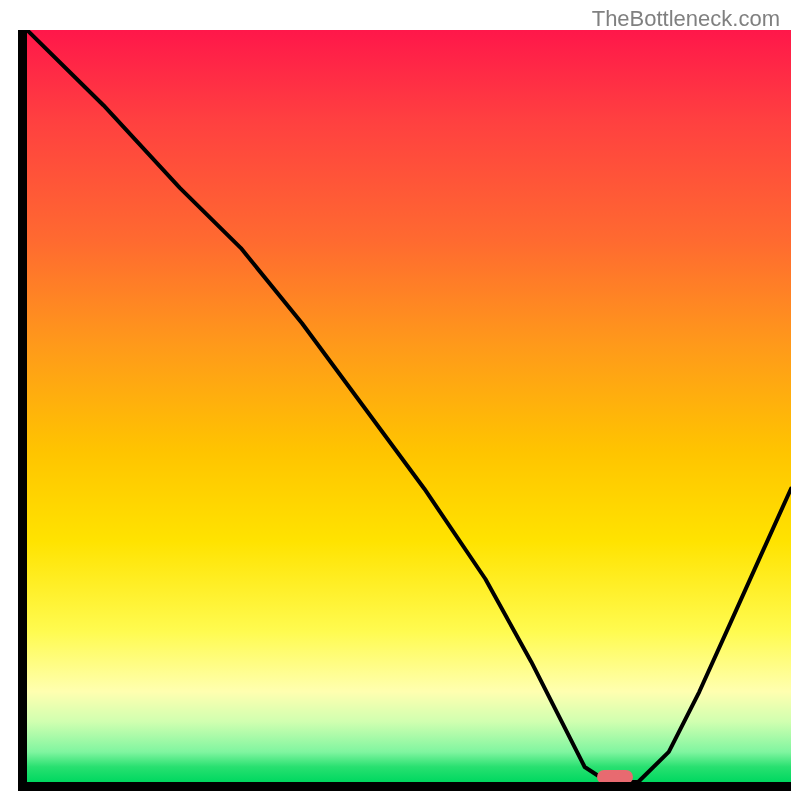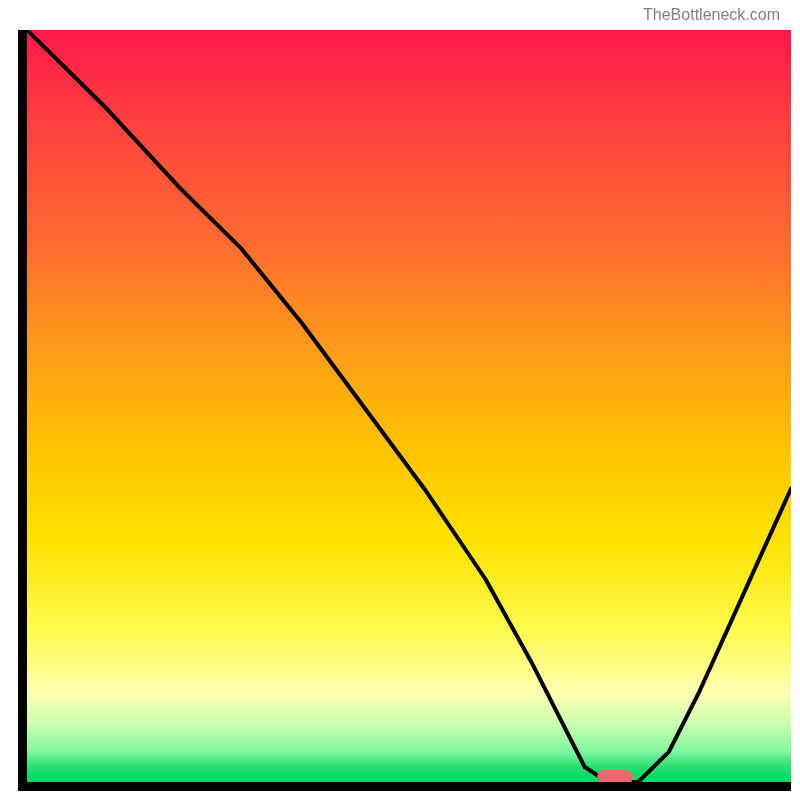--- a/index.html
+++ b/index.html
@@ -9,21 +9,21 @@
     height: 800px;
     background: #ffffff;
     font-family: Arial, Helvetica, sans-serif;
     position: relative;
   }
   .watermark {
     position: absolute;
     top: 6px;
     right: 20px;
     color: #808080;
-    font-size: 16px;
+    font-size: 22px;
     font-weight: 500;
     z-index: 10;
   }
   .plot-area {
     position: absolute;
     left: 18px;
     top: 30px;
     width: 764px;
     height: 752px;
     border-left: 9px solid #000000;

